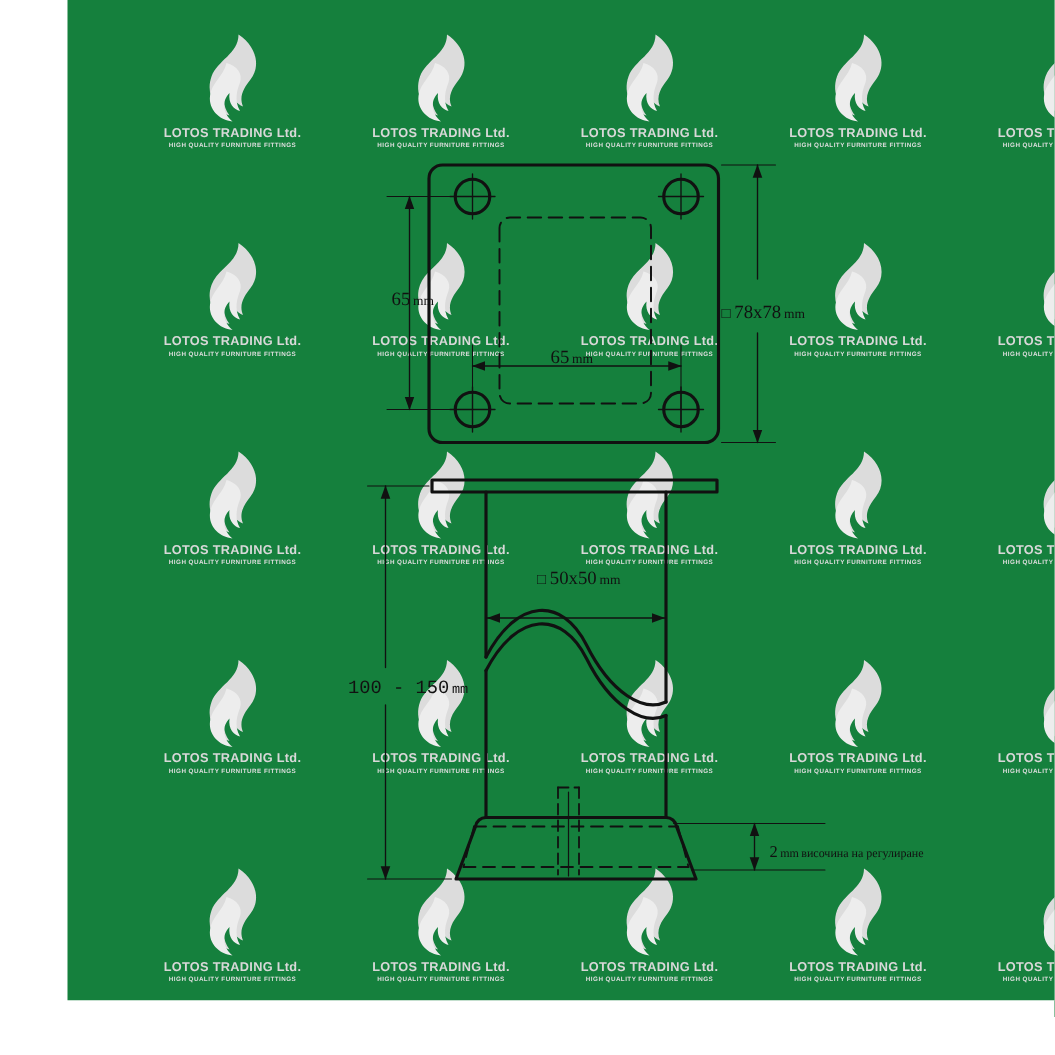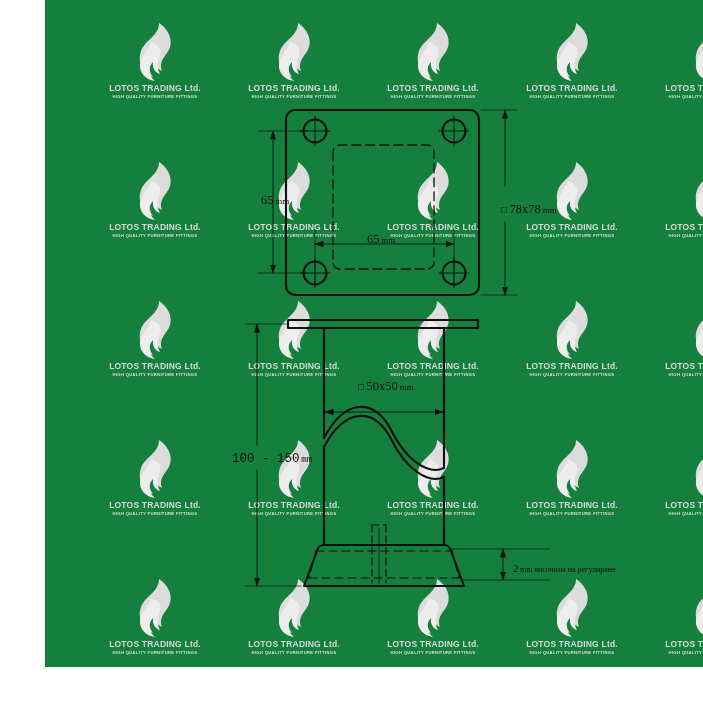--- a/index.html
+++ b/index.html
@@ -434,21 +434,21 @@
   </svg>
 
   <div class="dim-label" style="left:216px; top:190px;">
     <span class="num">65</span><span class="unit"> </span><span class="unit">mm</span>
   </div>
 
   <div class="dim-label" style="left:322px; top:229px;">
     <span class="num">65</span><span class="unit"> </span><span class="unit">mm</span>
   </div>
 
-  <div class="dim-label" style="left:456px; top:199px;">
+  <div class="dim-label" style="left:436px; top:199px;">
     <span class="sq">□</span><span class="num"> </span><span class="num">78x78</span><span class="unit"> </span><span class="unit">mm</span>
   </div>
 
   <div class="dim-label" style="left:313px; top:376px;">
     <span class="sq">□</span><span class="num"> </span><span class="num">50x50</span><span class="unit"> </span><span class="unit">mm</span>
   </div>
 
   <div class="dim-label" style="left:187px; top:449px;font-family:Liberation Mono, monospace;">
     <span class="num">100 - 150</span><span class="unit"> </span><span class="unit">mm</span>
   </div>

